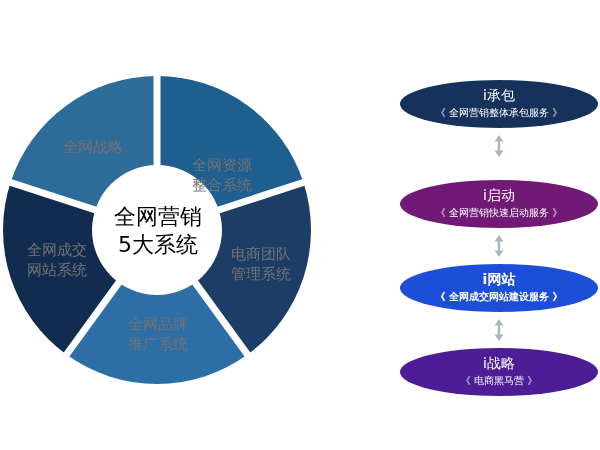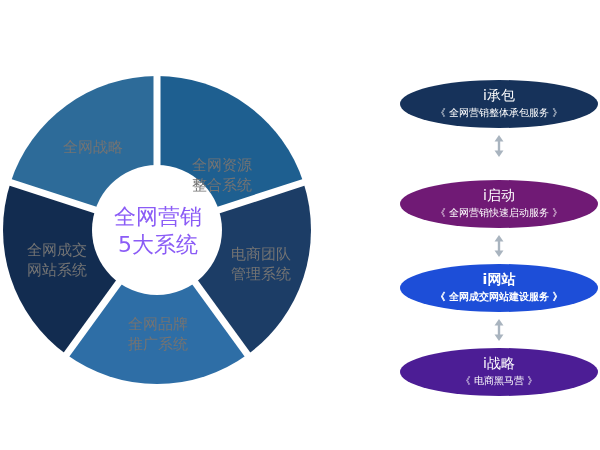--- a/index.html
+++ b/index.html
@@ -28,21 +28,21 @@
   .seg-label span { display: block; }
   .pos-strategy { left: 93px;  top: 147px; }
   .pos-resource { left: 222px; top: 147px; margin-top: 28px; }
   .pos-deal     { left: 57px;  top: 260px; }
   .pos-team     { left: 261px; top: 264px; }
   .pos-brand    { left: 158px; top: 334px; }
   .center-label {
     position: absolute;
     left: 158px; top: 231px;
     transform: translate(-50%, -50%);
-    color: #8b5cf6;
+    color: #000000;
     font-size: 22px;
     line-height: 28px;
     text-align: center;
     white-space: nowrap;
   }
   .center-label span { display: block; }
   .services {
     position: absolute;
     left: 400px; top: 80px;
     width: 198px;

